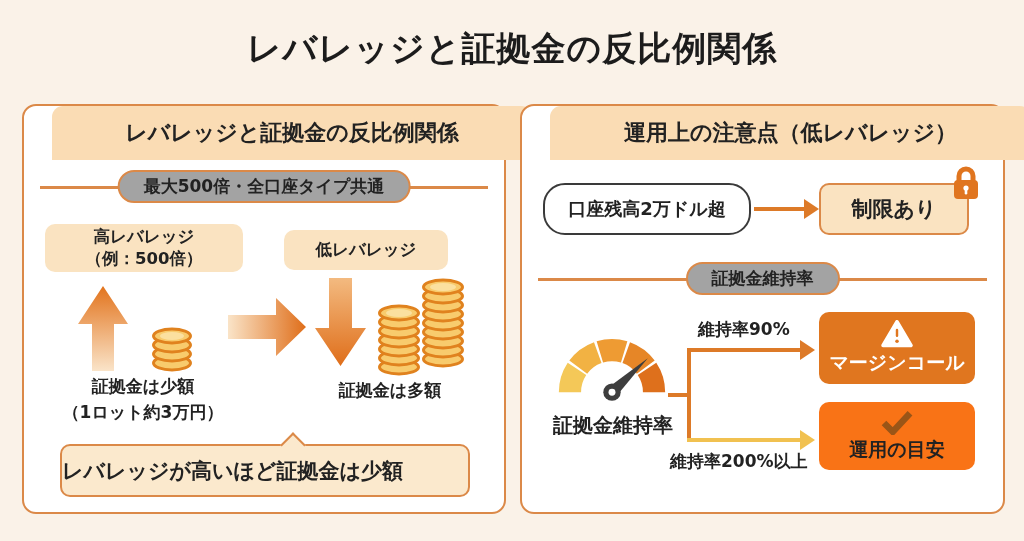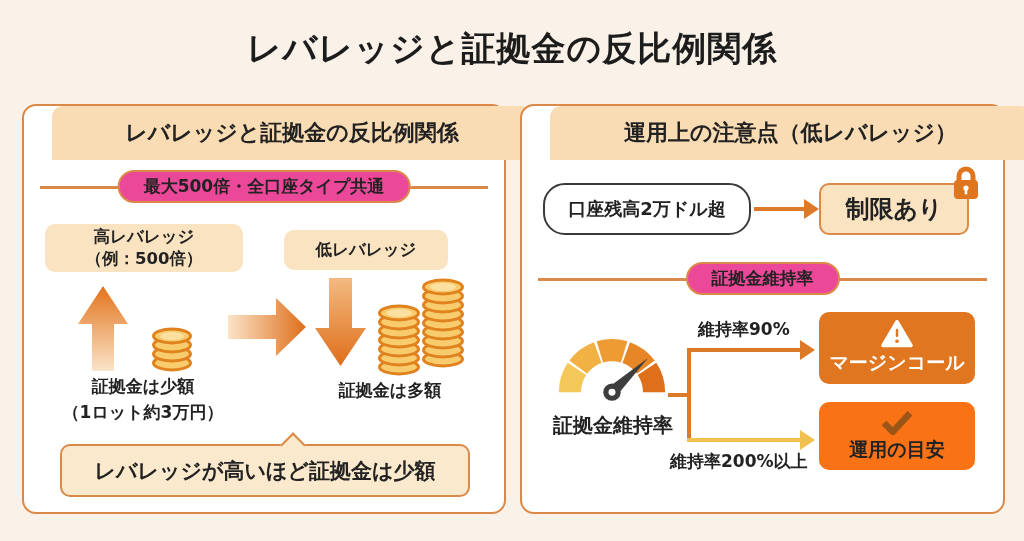--- a/index.html
+++ b/index.html
@@ -14,39 +14,39 @@
     border:2.5px solid #DB8948; border-radius:14px; overflow:visible; }
   .panel-left  { left:22px;  width:484px; }
   .panel-right { left:520px; width:485px; }
 
   .panel-header { position:absolute; left:0; top:0; width:100%; height:54px;
     background:#FADCB4; border-radius:11px 11px 0 0; display:flex; align-items:center;
     justify-content:center; font-size:22px; font-weight:800; color:#222;margin-left:28px; }
 
   .divider-line { position:absolute; height:2.5px; background:#DB8948; }
   .pill { position:absolute; left:50%; transform:translateX(-50%);
-    background:#ec4899; border:2.5px solid #DB8948; border-radius:999px;
+    background:#a3a3a3; border:2.5px solid #DB8948; border-radius:999px;
     display:flex; align-items:center; justify-content:center;
     font-size:17px; font-weight:800; white-space:nowrap; padding:0 24px; }
 
   .peach-box { position:absolute; background:#FAE3C1; border-radius:10px;
     display:flex; flex-direction:column; align-items:center; justify-content:center;
     font-size:16.5px; font-weight:800; line-height:1.35; text-align:center; }
 
   .caption { position:absolute; text-align:center; font-size:17px; font-weight:800; line-height:1.5; }
 
   .callout { position:absolute; background:#FBE9CD; border:2.5px solid #DB8948; border-radius:10px;
-    display:flex; align-items:center; justify-content:center; font-size:21px; font-weight:800; }
+    display:flex; align-items:center; justify-content:flex-start; font-size:21px; font-weight:800; }
   .callout-notch { position:absolute; width:18px; height:18px; background:#FBE9CD;
     border-top:2.5px solid #DB8948; border-left:2.5px solid #DB8948; transform:rotate(45deg); }
 
   .outline-box { position:absolute; background:#fff; border:2.5px solid #3A3A3A; border-radius:22px;
     display:flex; align-items:center; justify-content:center; font-size:18px; font-weight:800; }
   .result-box { position:absolute; background:#FAE3C1; border:2.5px solid #DB8948; border-radius:10px;
-    display:flex; align-items:center; justify-content:center; font-size:24px; font-weight:800; }
+    display:flex; align-items:center; justify-content:center; font-size:21px; font-weight:800; }
 
   .line-h { position:absolute; height:3.5px; }
   .line-v { position:absolute; width:3.5px; }
   .arrow-head { position:absolute; width:0; height:0;
     border-top:10px solid transparent; border-bottom:10px solid transparent; }
 
   .branch-label { position:absolute; font-size:17px; font-weight:800; white-space:nowrap; }
 
   .alert-box { position:absolute; border-radius:10px; display:flex; flex-direction:column;
     align-items:center; justify-content:center; gap:2px; font-weight:800; }

